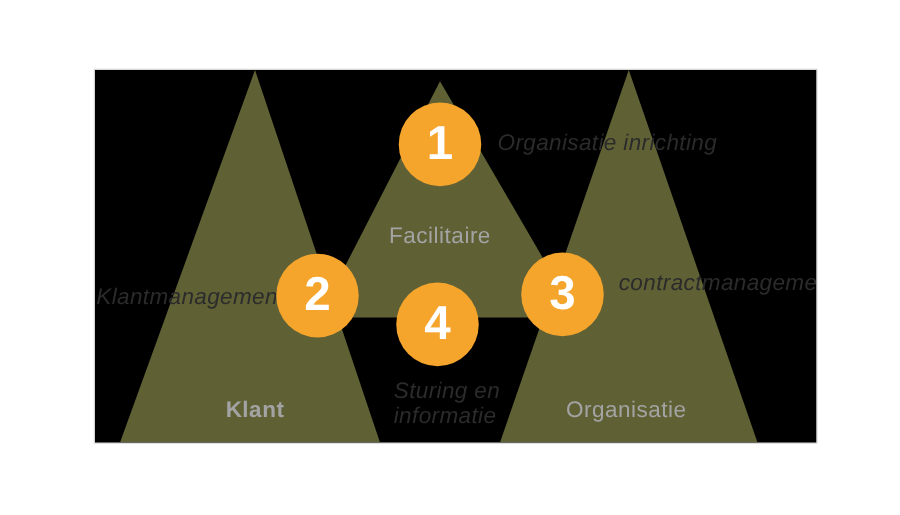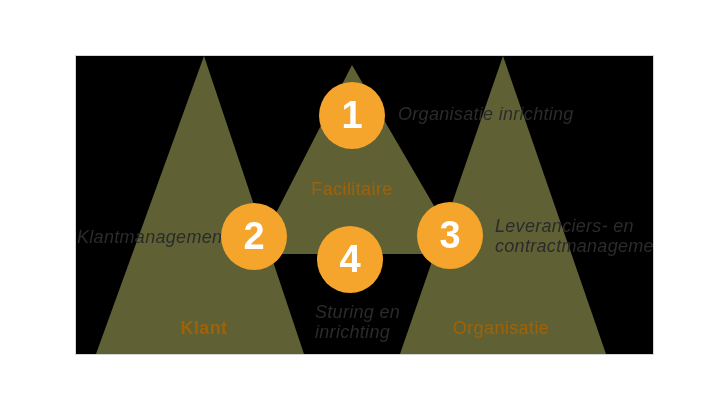--- a/index.html
+++ b/index.html
@@ -44,21 +44,21 @@
     line-height: 1;
     padding-bottom: 2px;
     box-sizing: border-box;
   }
   .badge-1 { left: 243px; top: 26px; }
   .badge-2 { left: 145px; top: 147px; }
   .badge-3 { left: 341px; top: 146px; }
   .badge-4 { left: 241px; top: 170px; }
   .lbl { position: absolute; white-space: nowrap; }
   .lbl-white {
-    color: #a16207;
+    color: #a3a3a3;
     font-size: 18px;
     letter-spacing: 0.4px;
   }
   .lbl-dark {
     color: #2b2b2b;
     font-style: italic;
     font-size: 18px;
     letter-spacing: 0.3px;
   }
   .lbl-center {
@@ -83,27 +83,26 @@
       <polygon points="128,0 20,298 228,298" fill="#5f6135"></polygon>
       <polygon points="276,9 179,198 386,198" fill="#5f6135"></polygon>
       <polygon points="427,0 324,298 530,298" fill="#5f6135"></polygon>
     </svg>
 
     <div class="lbl lbl-dark lbl-organisatie">Organisatie inrichting</div>
 
     <div class="lbl lbl-dark lbl-klantmanagement">Klantmanagement</div>
 
     <div class="lbl lbl-dark lbl-levcontract">
-      <div>Leveranciers- en</div>
       <div>contractmanagement</div>
     </div>
 
     <div class="lbl lbl-dark lbl-sturing">
       <div>Sturing en</div>
-      <div>inrichting</div>
+      <div>informatie</div>
     </div>
 
     <div class="lbl lbl-white lbl-center lbl-facilitaire">
       <div>Facilitaire</div>
     </div>
 
     <div class="lbl lbl-white lbl-center lbl-klant">Klant</div>
 
     <div class="lbl lbl-white lbl-center lbl-leveranciers-bottom">Organisatie</div>
 

